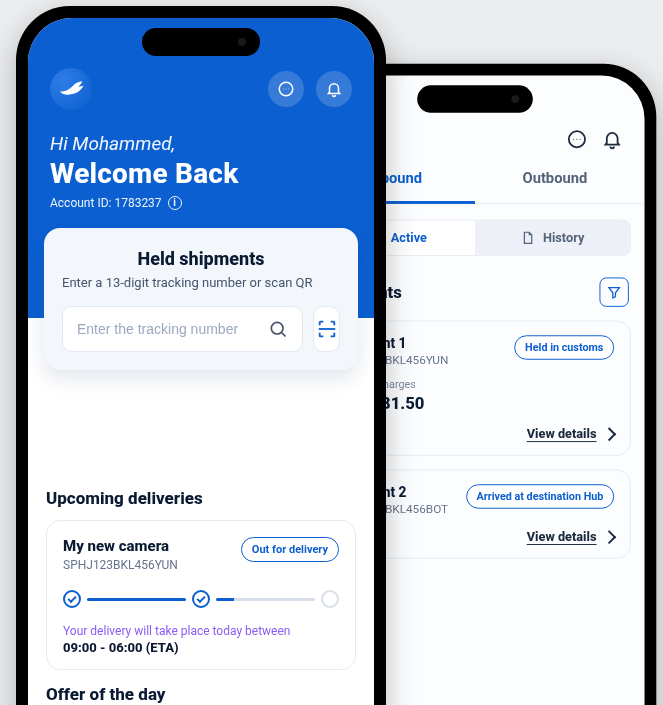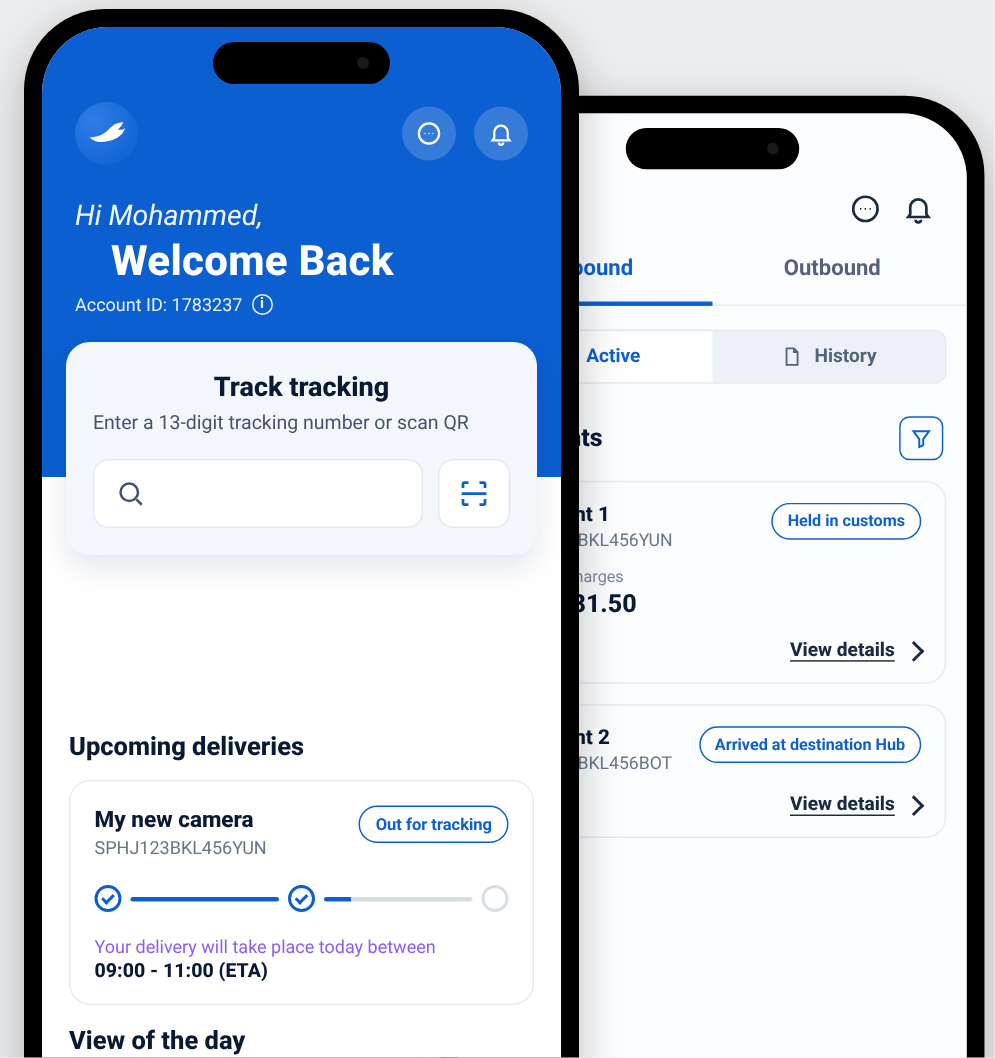--- a/index.html
+++ b/index.html
@@ -60,21 +60,21 @@
   .icon-btn{
     width:36px;height:36px;border-radius:50%;
     background:rgba(255,255,255,.18);
     display:flex;align-items:center;justify-content:center;
     cursor:pointer;
   }
   .icon-btn svg{width:18px;height:18px;stroke:#fff;fill:none;stroke-width:2;}
 
   .greeting{margin-top:22px;}
   .hi{font-size:19px;font-weight:400;opacity:.95;font-style:italic;}
-  .welcome{font-size:28px;font-weight:800;margin-top:2px;letter-spacing:.2px;margin-left:24px;}
+  .welcome{font-size:28px;font-weight:800;margin-top:2px;letter-spacing:.2px;}
   .account{font-size:12px;opacity:.92;margin-top:6px;display:flex;align-items:flex-start;gap:6px;}
   .info-i{
     width:14px;height:14px;border:1.5px solid #fff;border-radius:50%;
     display:inline-flex;align-items:center;justify-content:center;font-size:10px;line-height:1;font-weight:700;
   }
 
   .track-card{
     position:absolute; left:16px; right:16px; top:210px;
     background:#f3f7fc; border-radius:16px;
     padding:20px 18px 18px;
@@ -279,24 +279,25 @@
           <div class="hi">Hi Mohammed,</div>
           <div class="welcome">Welcome Back</div>
           <div class="account">
             <span>Account ID: 1783237</span>
             <span class="info-i">i</span>
           </div>
         </div>
       </div>
 
       <div class="track-card">
-        <div class="track-title">Track tracking</div>
+        <div class="track-title">Held shipments</div>
         <div class="track-sub">Enter a 13-digit tracking number or scan QR</div>
         <div class="track-row">
           <div class="search">
+            <input type="text" placeholder="Enter the tracking number" style="">
             <svg class="mag" viewBox="0 0 24 24">
                 <circle cx="11" cy="11" r="7"></circle>
                 <path d="m21 21-4.3-4.3"></path>
               </svg>
           </div>
           <div class="qr-btn">
             <svg viewBox="0 0 24 24">
                 <path d="M4 8V5a1 1 0 0 1 1-1h3M20 8V5a1 1 0 0 0-1-1h-3M4 16v3a1 1 0 0 0 1 1h3M20 16v3a1 1 0 0 1-1 1h-3"></path>
                 <path d="M3 12h18"></path>
               </svg>
@@ -306,35 +307,35 @@
 
       <div class="body">
         <div class="section-h">Upcoming deliveries</div>
 
         <div class="card">
           <div class="del-head">
             <div>
               <div class="del-title">My new camera</div>
               <div class="del-track">SPHJ123BKL456YUN</div>
             </div>
-            <div class="pill">Out for tracking</div>
+            <div class="pill">Out for delivery</div>
           </div>
 
           <div class="progress">
             <div class="pnode done"></div>
             <div class="pbar"></div>
             <div class="pnode done"></div>
             <div class="pbar half"></div>
             <div class="pnode pending"></div>
           </div>
 
           <div class="eta-label">Your delivery will take place today between</div>
-          <div class="eta-time">09:00 - 11:00 (ETA)</div>
-        </div>
-
-        <div class="section-h">View of the day</div>
+          <div class="eta-time">09:00 - 06:00 (ETA)</div>
+        </div>
+
+        <div class="section-h">Offer of the day</div>
 
       </div>
 
     </div>
   </div>
 
 </div>
 
 </body></html>

